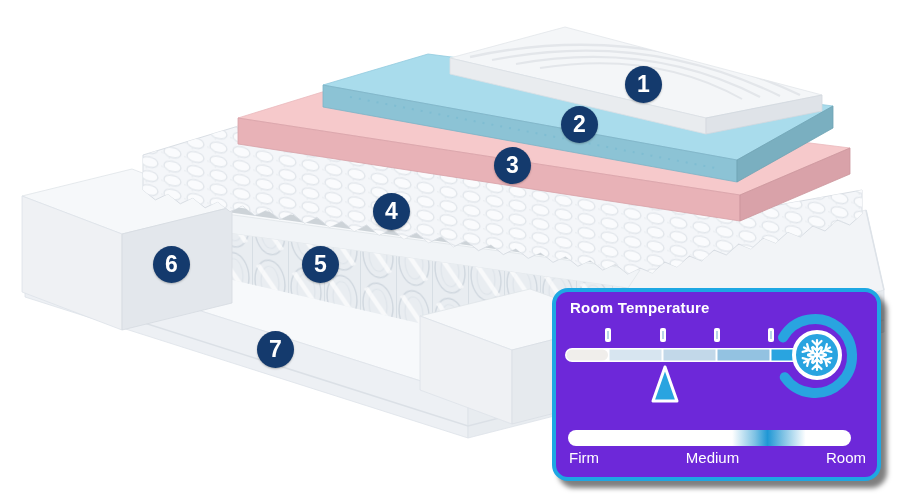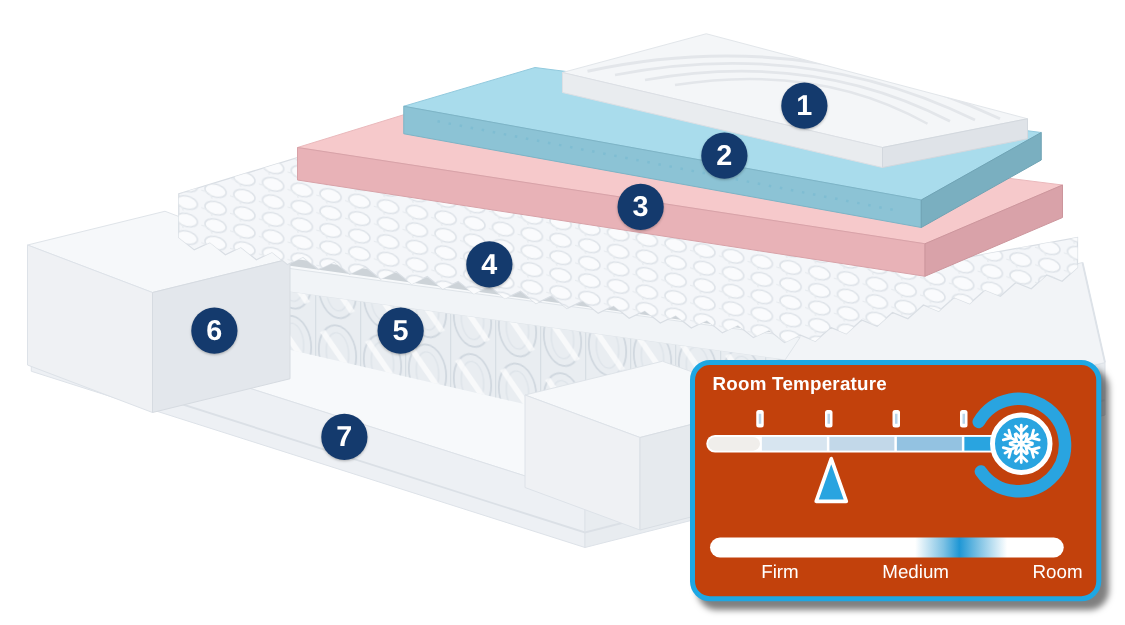--- a/index.html
+++ b/index.html
@@ -32,21 +32,21 @@
     font-size:15px;font-weight:bold;letter-spacing:.2px;
   }
   svg.gauge{position:absolute;left:4px;top:18px;}
   .firmbar{
     position:absolute;left:12px;top:138px;width:283px;height:16px;border-radius:8px;
     background:linear-gradient(90deg,#ffffff 0%,#ffffff 58%,#7ec2e4 66%,#1f97d5 70.5%,#7ec2e4 76%,#ffffff 84%,#ffffff 100%);
   }
   .firmlabels{
     position:absolute;left:13px;right:11px;top:157px;
     display:flex;justify-content:space-between;
-    color:#ffffff;font-size:15px;margin-left:40px;
+    color:#ffffff;font-size:15px;
   }
 </style>
 </head>
 <body>
 
 <div id="stage">
 
   <svg class="mattress" width="900" height="500" viewBox="0 0 900 500">
     <defs>
       <pattern id="coils" width="36" height="50" patternUnits="userSpaceOnUse" patternTransform="skewY(12)">
@@ -138,21 +138,21 @@
   <div class="badge" style="left: 302px; top: 246px; background: rgb(20, 58, 109);">
       <span>5</span>
     </div>
   <div class="badge" style="left: 153px; top: 246px; background: rgb(20, 58, 109);">
       <span>6</span>
     </div>
   <div class="badge" style="left: 257px; top: 331px; background: rgb(20, 58, 109);">
       <span>7</span>
     </div>
 
-  <div class="panel" style="background: #c2410c; border-color: rgb(30, 167, 227);">
+  <div class="panel" style="background: #6d28d9; border-color: rgb(30, 167, 227);">
     <div class="panel-title">Room Temperature</div>
 
     <svg class="gauge" width="316" height="104" viewBox="0 0 316 104">
 
       <g>
         <g>
           <rect x="45" y="18" width="6" height="14" rx="2" fill="#ffffff"></rect>
             <rect x="47" y="21" width="2" height="8" fill="#b9d4e8"></rect>
         </g>
         <g>

